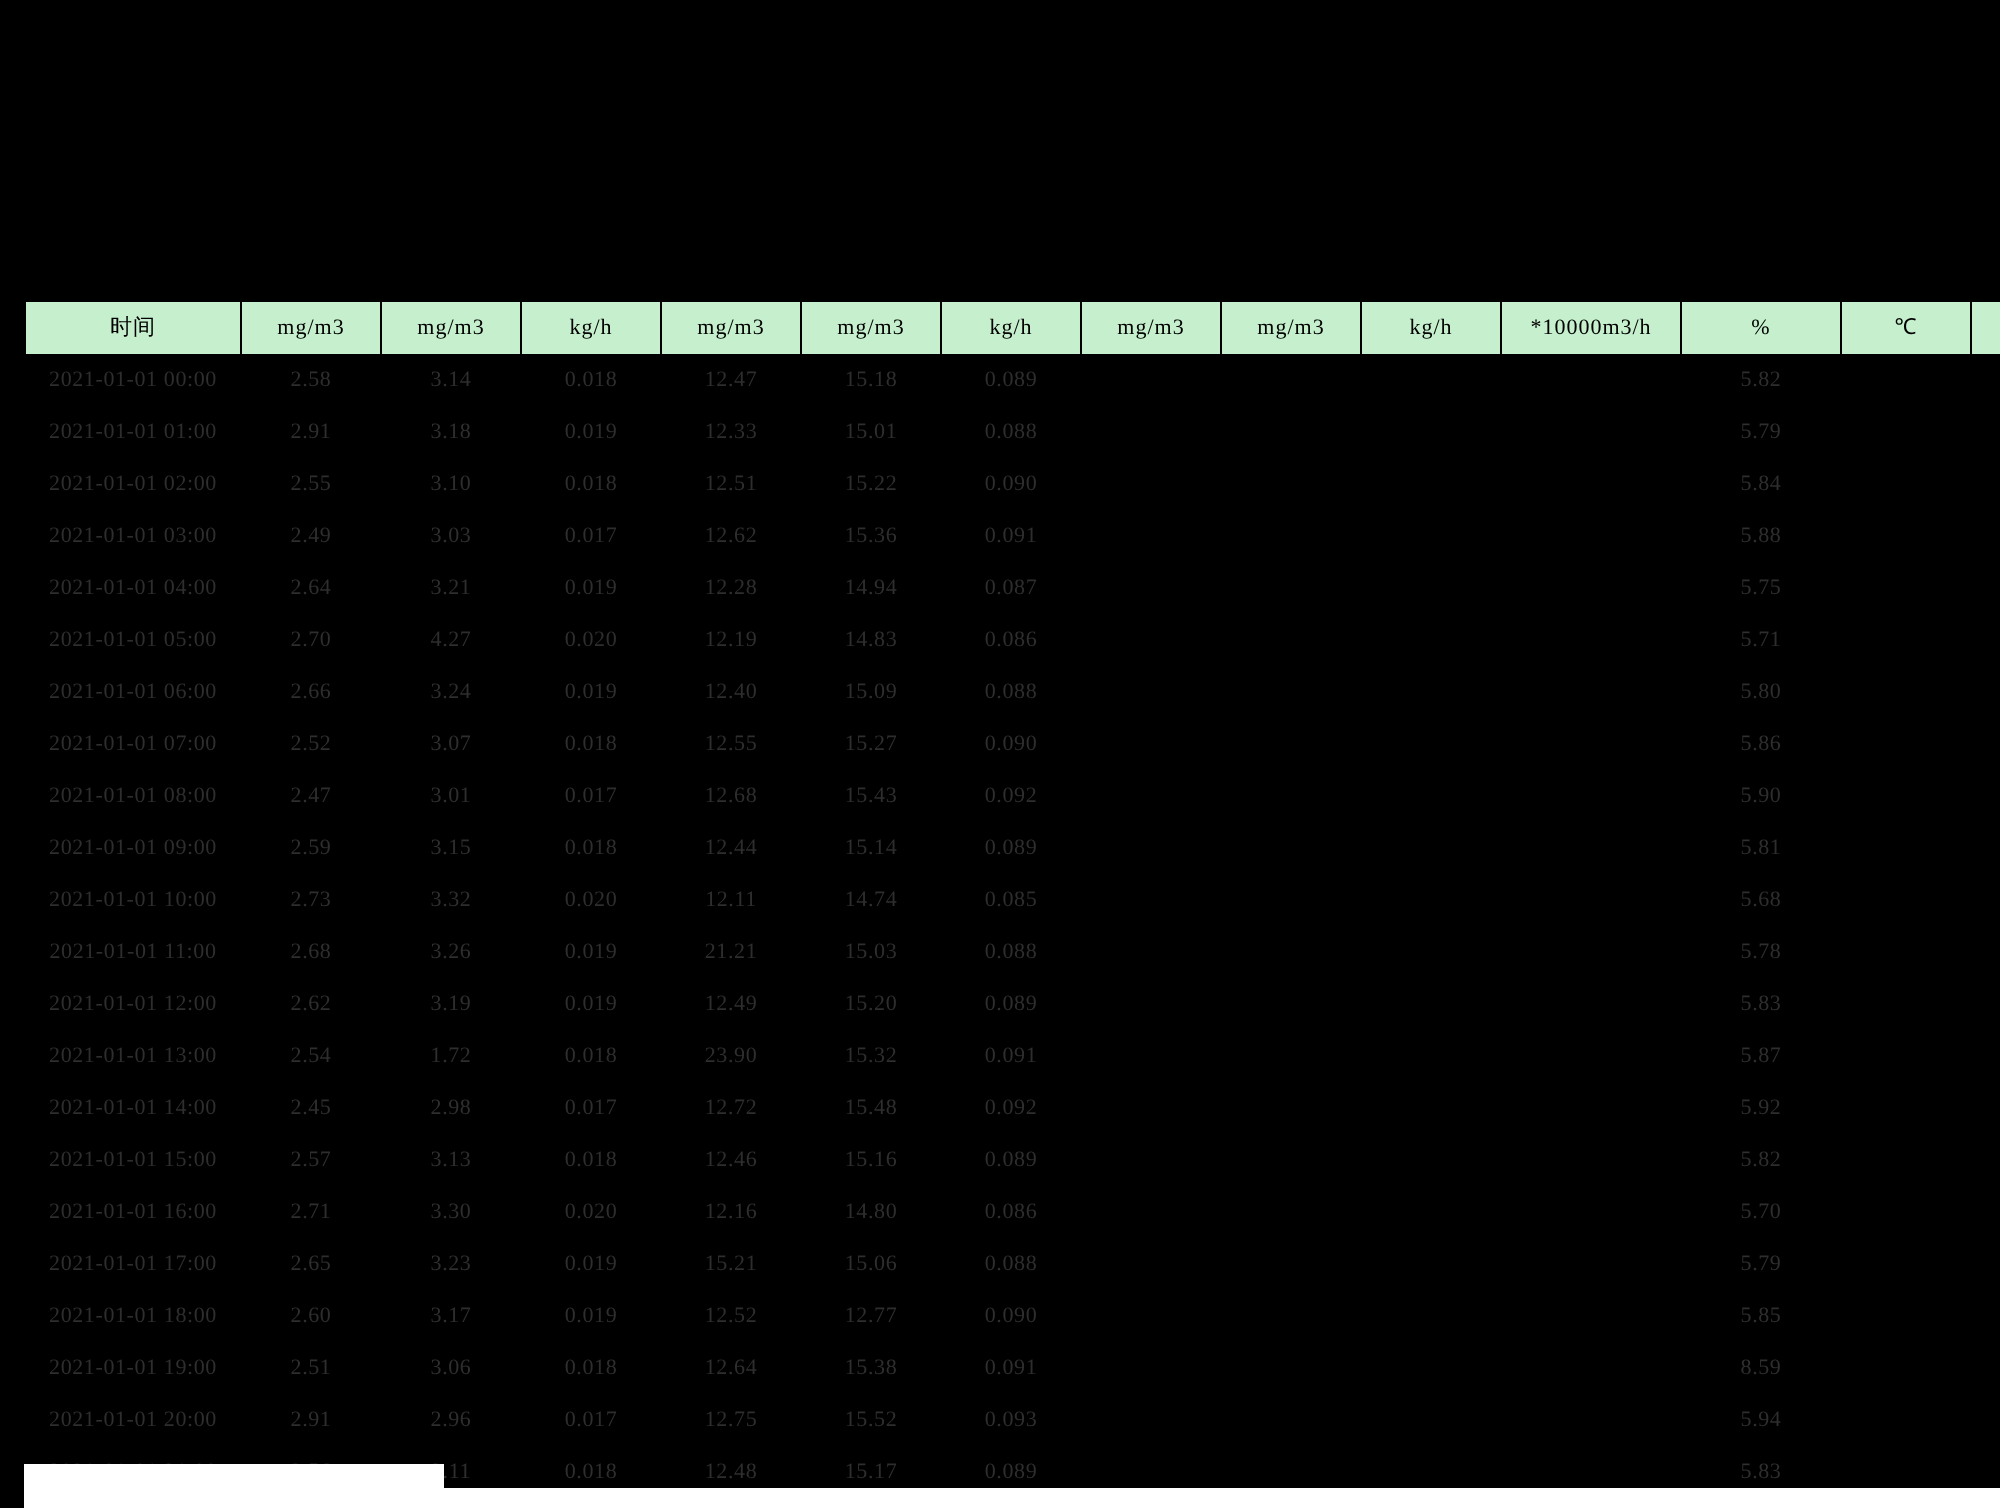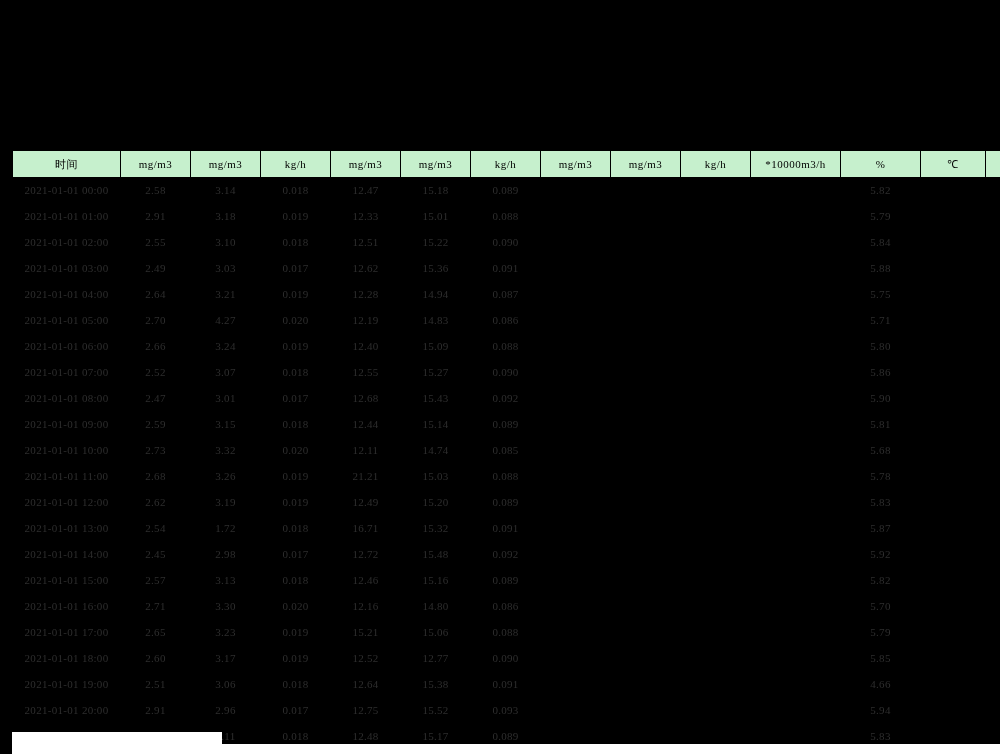--- a/index.html
+++ b/index.html
@@ -363,21 +363,21 @@
           <td></td>
           <td>5.83</td>
           <td></td>
           <td></td>
         </tr>
         <tr>
           <td>2021-01-01 13:00</td>
           <td>2.54</td>
           <td>1.72</td>
           <td>0.018</td>
-          <td>16.71</td>
+          <td>23.90</td>
           <td>15.32</td>
           <td>0.091</td>
           <td></td>
           <td></td>
           <td></td>
           <td></td>
           <td>5.87</td>
           <td></td>
           <td></td>
         </tr>
@@ -466,21 +466,21 @@
           <td>2.51</td>
           <td>3.06</td>
           <td>0.018</td>
           <td>12.64</td>
           <td>15.38</td>
           <td>0.091</td>
           <td></td>
           <td></td>
           <td></td>
           <td></td>
-          <td>4.66</td>
+          <td>8.59</td>
           <td></td>
           <td></td>
         </tr>
         <tr>
           <td>2021-01-01 20:00</td>
           <td>2.91</td>
           <td>2.96</td>
           <td>0.017</td>
           <td>12.75</td>
           <td>15.52</td>

